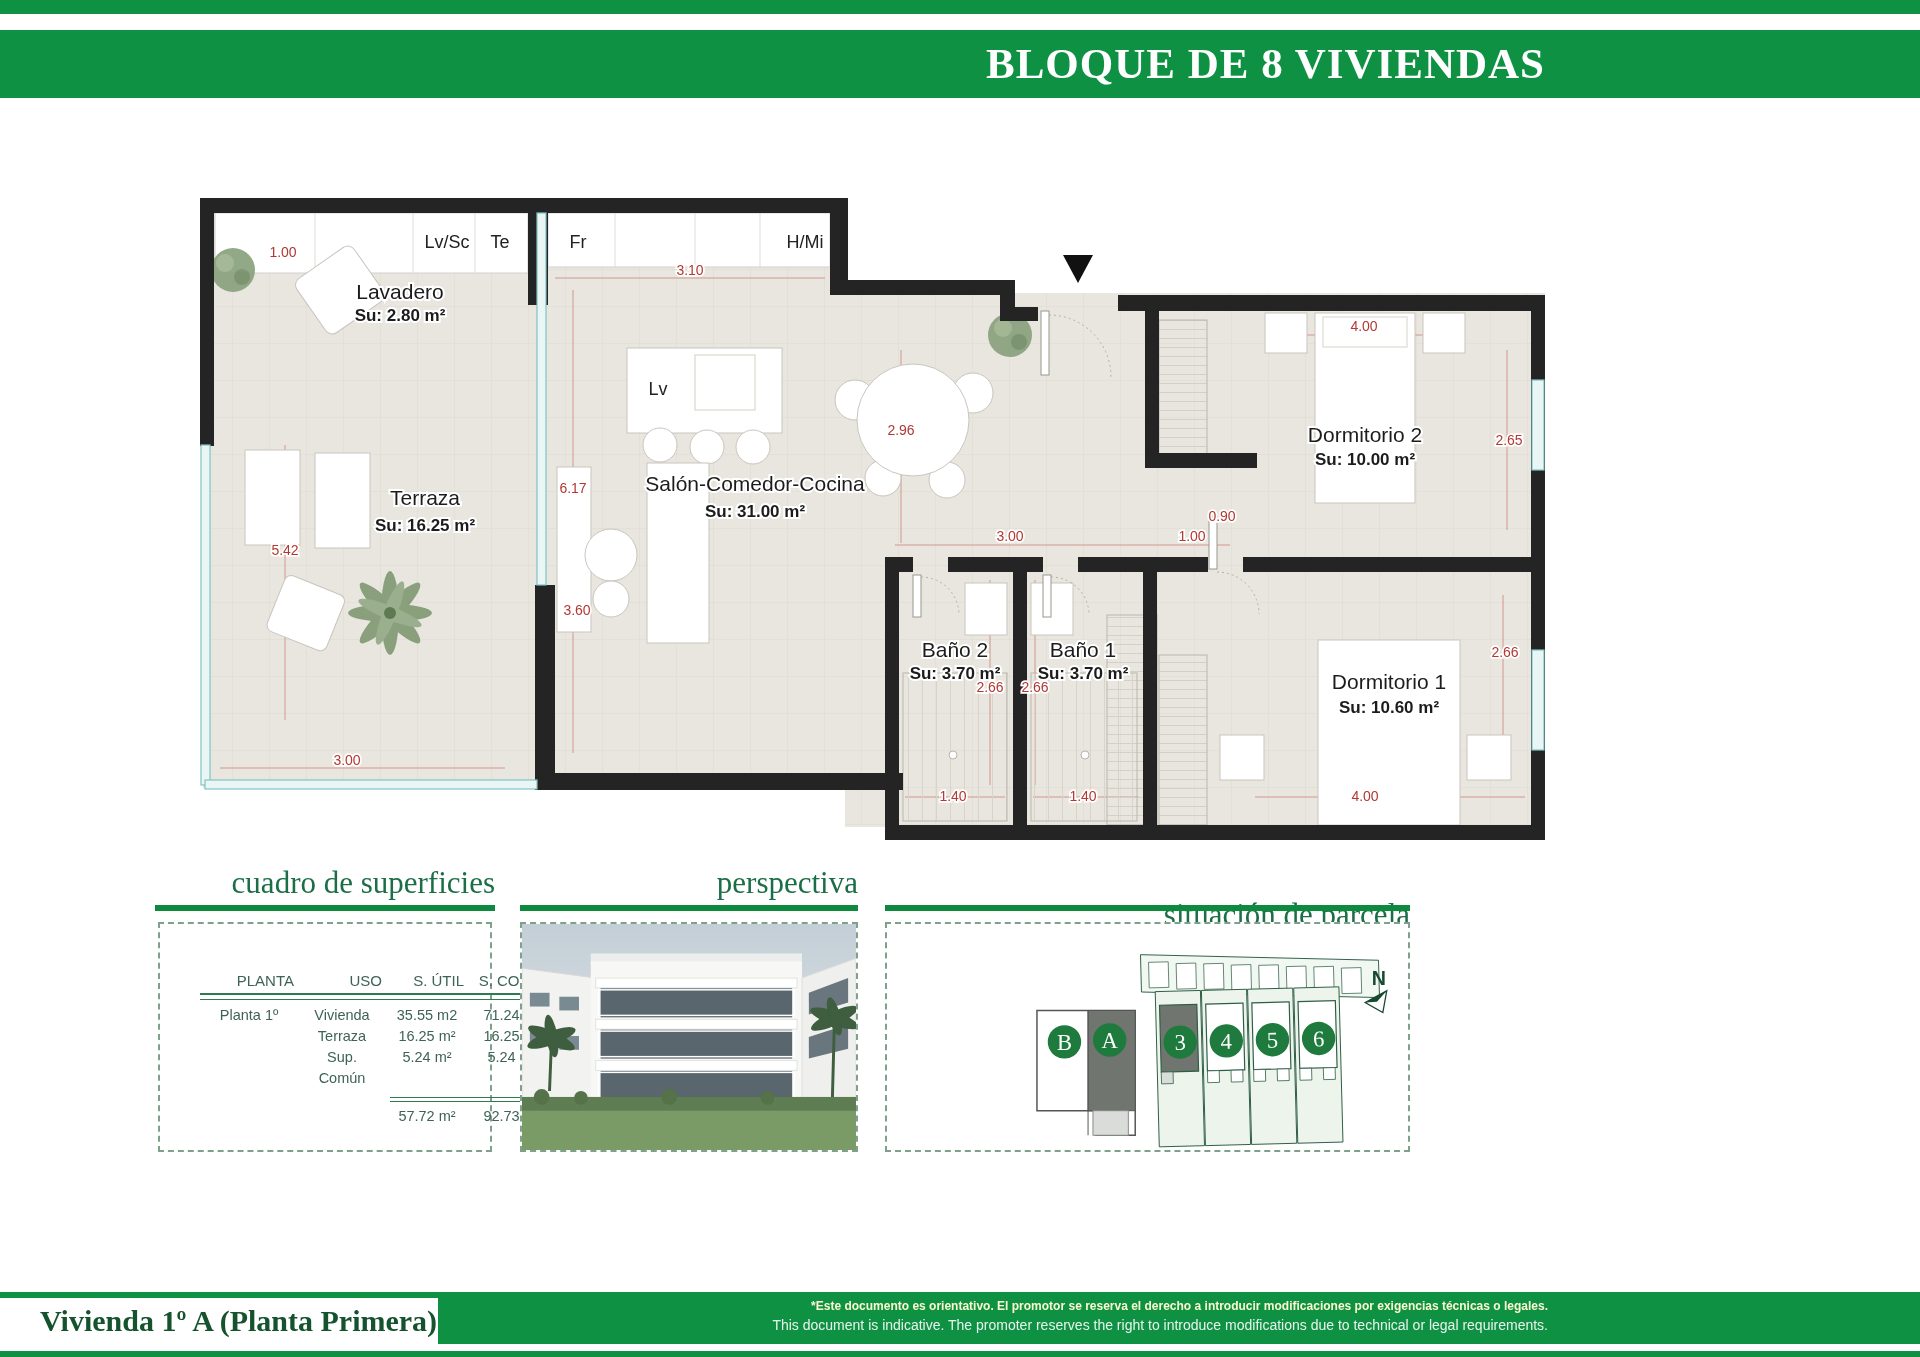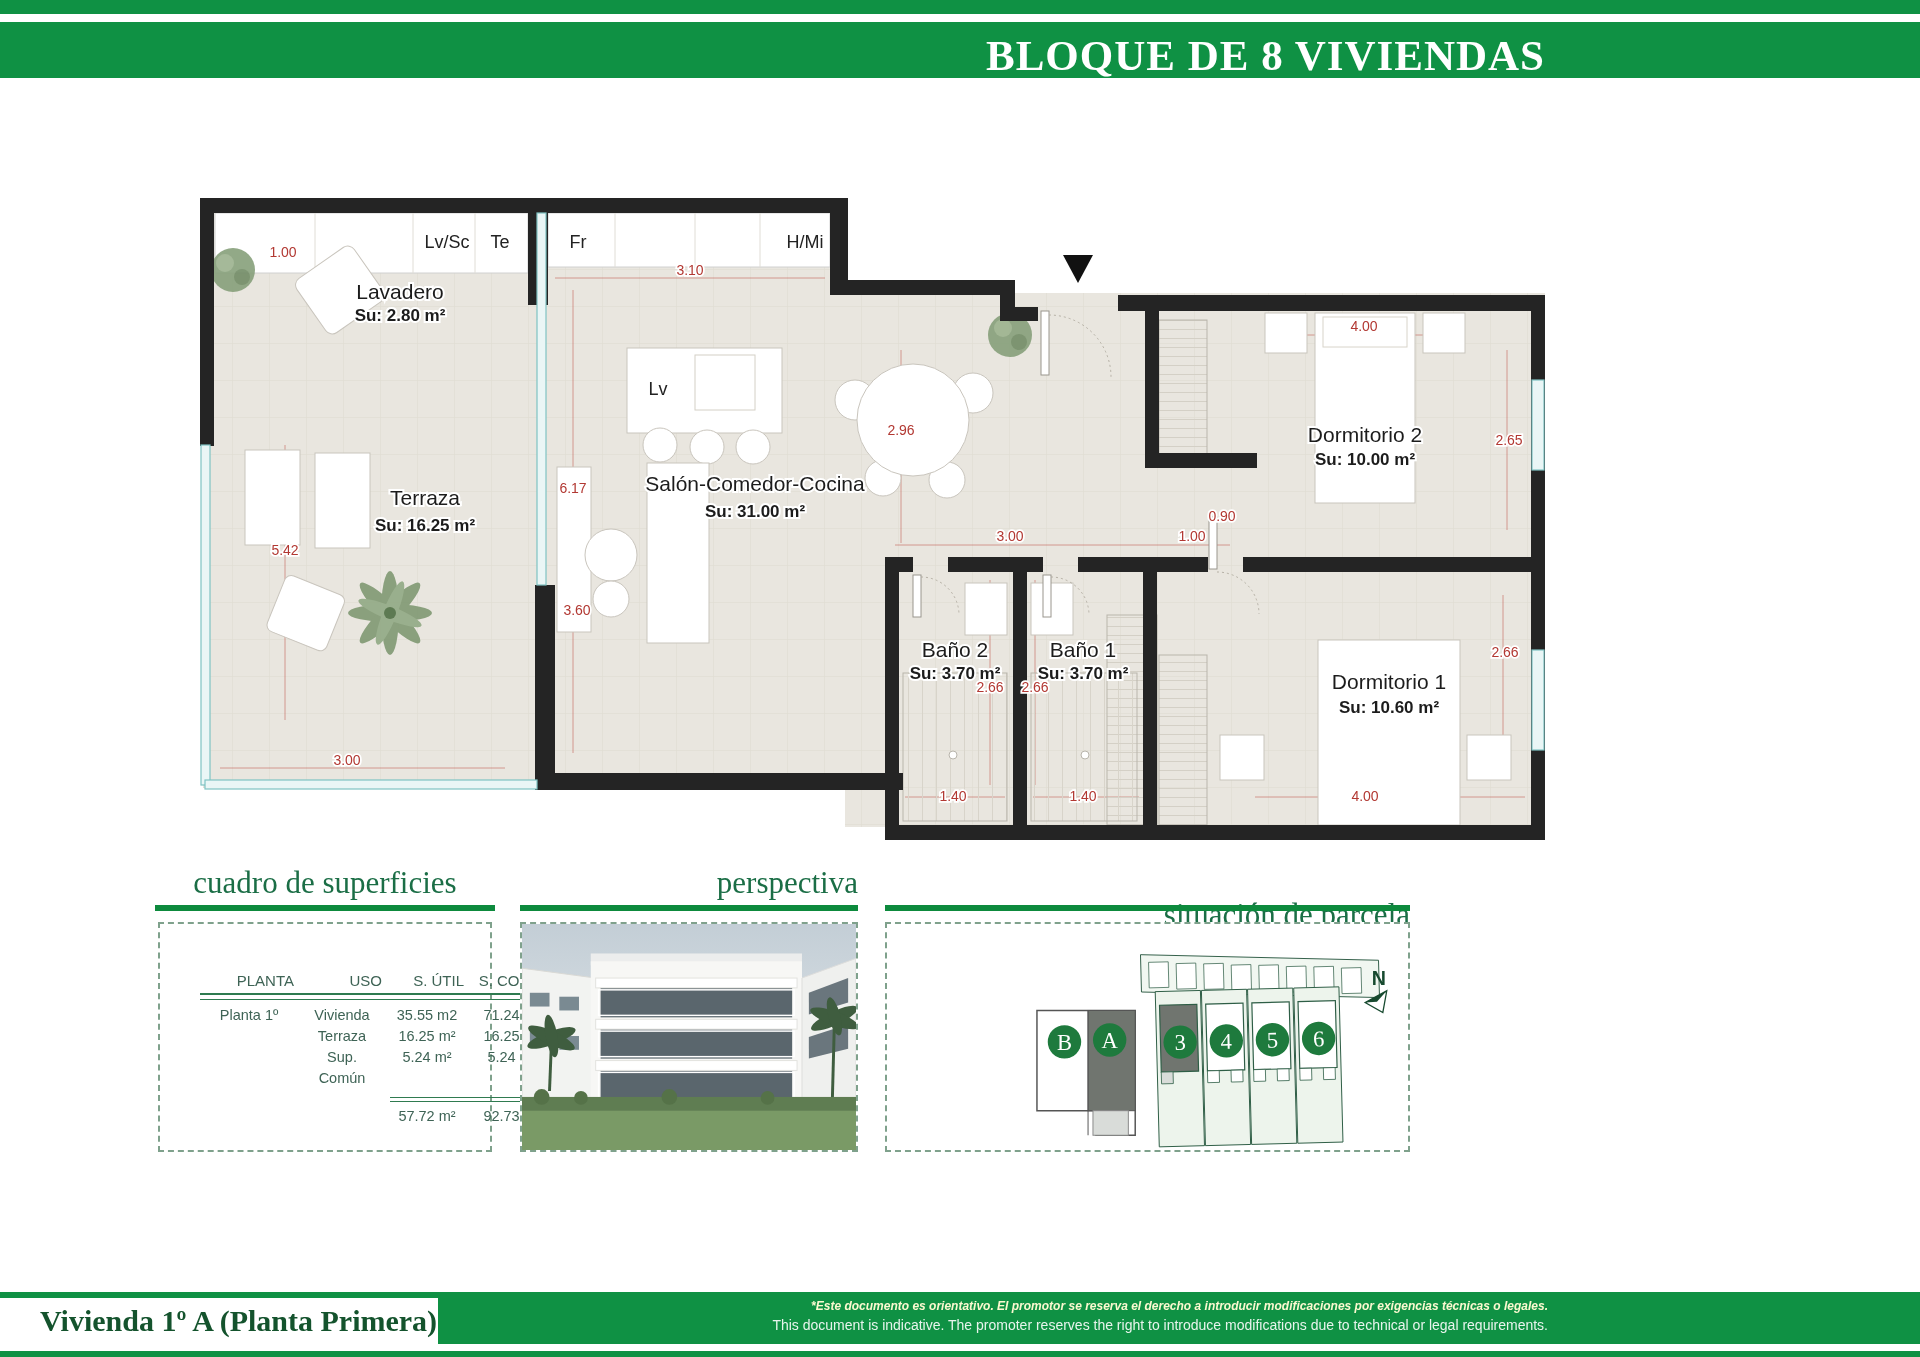--- a/index.html
+++ b/index.html
@@ -1,20 +1,20 @@
 <!DOCTYPE html>
 <html><head>
 <meta charset="utf-8">
 <style>
   html,body{margin:0;padding:0;background:#fff;}
   #sheet{position:relative;width:1920px;height:1357px;background:#ffffff;overflow:hidden;
          font-family:"Liberation Sans",sans-serif;}
   .greenbar{position:absolute;left:0;width:1920px;background:#0f9144;}
   #topstrip{top:0;height:14px;}
-  #headerbar{top:22px;height:56px;}
+  #headerbar{top:30px;height:68px;}
   #headerbar .title{position:absolute;right:375px;top:0;line-height:68px;color:#ffffff;
       font-family:"Liberation Serif",serif;font-weight:bold;font-size:43px;letter-spacing:1px;}
   
   #plan{position:absolute;left:195px;top:195px;width:1350px;height:645px;}
   text.rm{fill:#1c1c1c;font-size:21px;stroke:#ffffff;stroke-width:4px;paint-order:stroke;}
   text.ar{fill:#1c1c1c;font-size:17px;font-weight:bold;stroke:#ffffff;stroke-width:4px;paint-order:stroke;}
   text.fx{fill:#222;font-size:18px;}
   text.dim{fill:#b23832;font-size:14px;stroke:#ffffff;stroke-width:3.5px;paint-order:stroke;}
   .dimline{stroke:#c0524a;stroke-width:0.9;opacity:0.6;}
   
@@ -29,21 +29,21 @@
   #stable .h{text-align:right;font-size:15px;padding:0 4px;}
   #stable .rule-h{grid-column:1/-1;height:4px;border-top:2px solid #2f7b50;border-bottom:1px solid #2f7b50;margin:2px 0 5px;}
   #stable .rule-t{grid-column:3/-1;height:3px;border-top:1px solid #2f7b50;border-bottom:1px solid #2f7b50;margin:8px 4px 4px;}
   
   #footbar{top:1292px;height:52px;}
   #footnotch{position:absolute;left:0;top:1298px;width:438px;height:46px;background:#ffffff;}
   #footnotch .title{position:absolute;left:40px;top:0;line-height:46px;color:#14532d;
       font-family:"Liberation Serif",serif;font-weight:bold;font-size:30px;}
   #bottomstrip{top:1351px;height:6px;}
   #disclaimer{position:absolute;right:372px;top:1297px;text-align:right;line-height:1.5;}
-  #disclaimer .l1{color:#fbf9d0;font-weight:bold;font-size:12px;font-style:italic;}
+  #disclaimer .l1{color:#fbf9d0;font-weight:bold;font-size:12px;}
   #disclaimer .l2{color:#ffffff;opacity:.9;font-size:14px;}
 </style>
 </head>
 <body>
 
 <div id="sheet">
 
   <div class="greenbar" id="topstrip"></div>
   <div class="greenbar" id="headerbar">
     <div class="title">BLOQUE DE 8 VIVIENDAS</div>
@@ -253,21 +253,21 @@
       <text class="dim" x="1314" y="250">2.65</text>
       <text class="dim" x="795" y="497">2.66</text>
       <text class="dim" x="840" y="497">2.66</text>
       <text class="dim" x="758" y="606">1.40</text>
       <text class="dim" x="888" y="606">1.40</text>
       <text class="dim" x="1170" y="606">4.00</text>
       <text class="dim" x="1310" y="462">2.66</text>
     </g>
   </svg>
 
-  <div class="sect-title" style="left:155px;top:864px;width:340px;text-align:center;">cuadro de superficies</div>
+  <div class="sect-title" style="left:155px;top:864px;width:340px;">cuadro de superficies</div>
   <div class="rule" style="left:155px;top:905px;width:340px;"></div>
   <div class="dashedbox" style="left:158px;top:922px;width:334px;height:230px;">
     <div id="stable">
       <div class="h">PLANTA</div>
       <div class="h">USO</div>
       <div class="h">S. ÚTIL</div>
       <div class="h">S. CONST.</div>
       <div class="rule-h"></div>
       <div class="c">Planta 1º</div>
       <div class="c">Vivienda</div>

